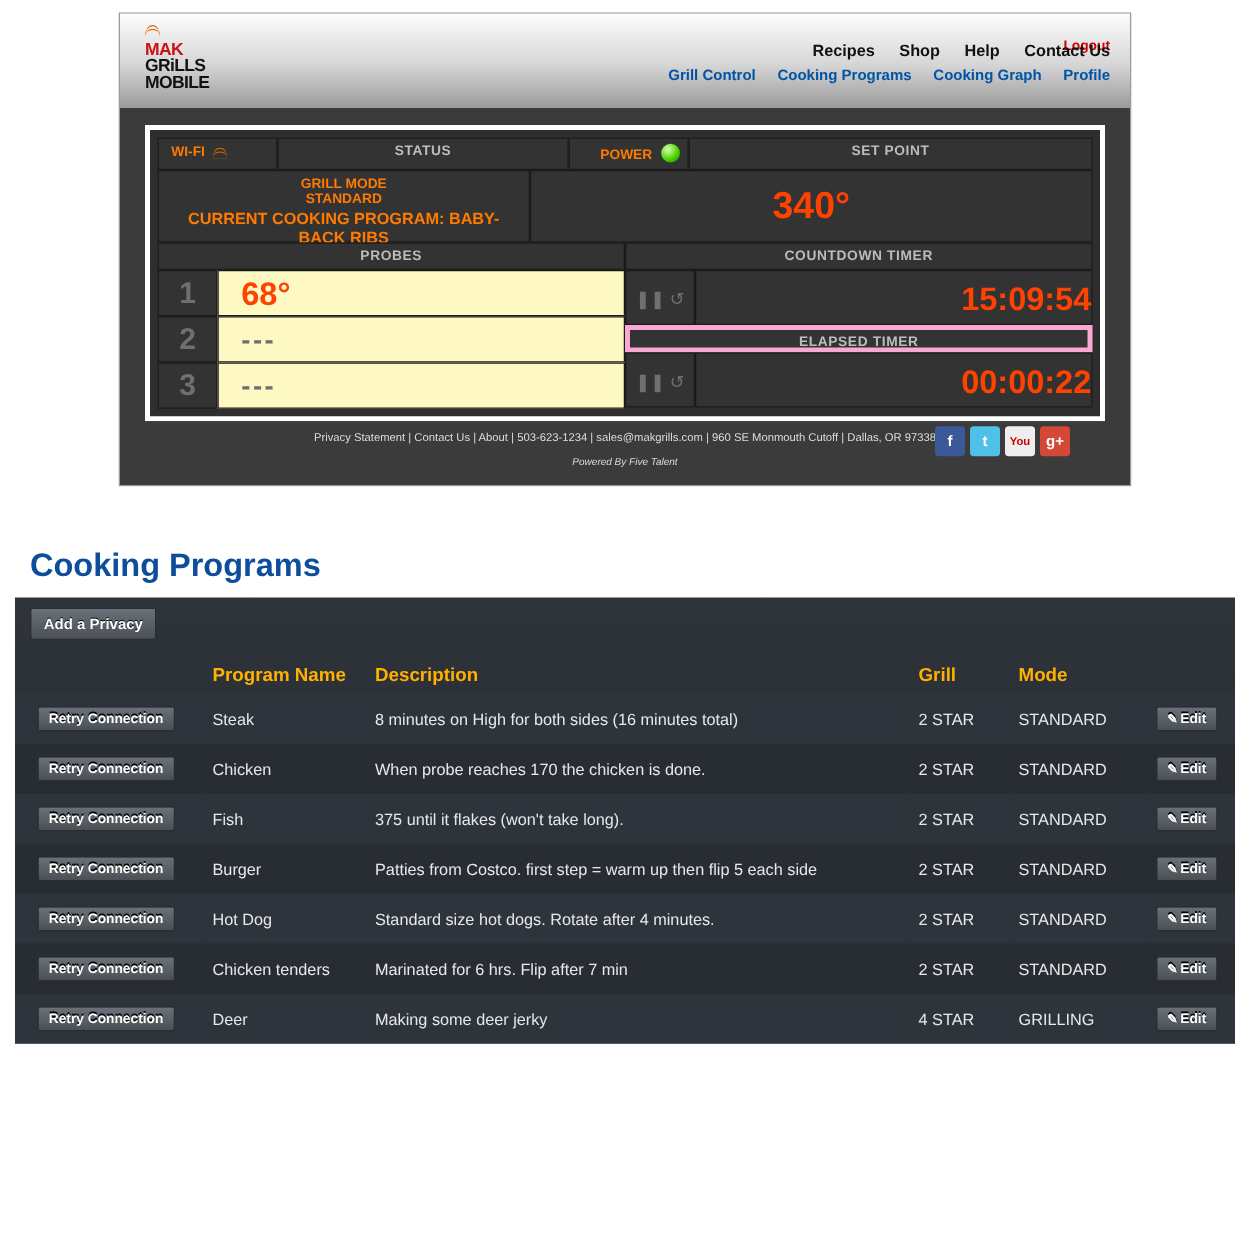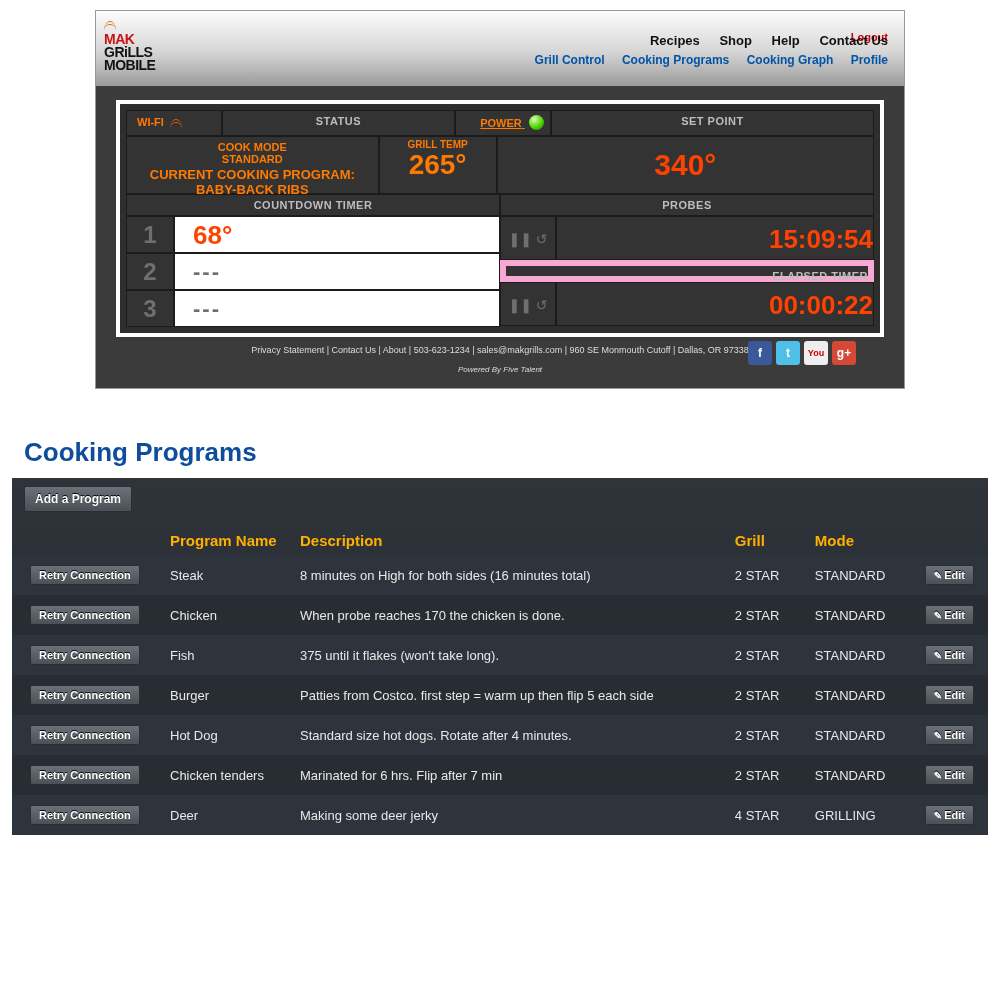--- a/index.html
+++ b/index.html
@@ -1,39 +1,39 @@
 <!DOCTYPE html>
 <html><head>
 <meta charset="utf-8">
 <style>
   * { box-sizing: border-box; margin: 0; padding: 0; }
   body { font-family: Arial, Helvetica, sans-serif; background: #fff; width: 1000px; }
   
   
   .app-frame { margin: 10px 95px 0 95px; border: 1px solid #999; }
   .topbar { height: 75px; background: linear-gradient(#fdfdfd, #d5d5d5 55%, #9b9b9b); position: relative; padding: 6px 14px 0 14px; }
-  .logo { position: absolute; top: 4px; left: 8px; }
+  .logo { position: absolute; top: 4px; left: 20px; }
   .logo-text { font-weight: 900; font-size: 14px; line-height: 13px; letter-spacing: -0.5px; color: #111; }
   .logo-text .m { color: #c11; }
   .topbar .logout { position: absolute; right: 16px; top: 20px; font-size: 11px; color: #c00; font-weight: bold; cursor: pointer; }
   .topbar .nav1 { position: absolute; right: 16px; top: 22px; font-size: 13px; font-weight: bold; color: #111; }
   .topbar .nav1 span { margin-left: 16px; cursor: pointer; }
   .topbar .nav2 { position: absolute; right: 16px; top: 42px; font-size: 12px; font-weight: bold; color: #0054a6; }
   .topbar .nav2 span { margin-left: 14px; cursor: pointer; }
   
   .dash-wrap { background: #3b3b3b; padding: 14px 20px 8px 20px; }
   .dash { background: #2e2e2e; border: 4px solid #fff; padding: 6px; }
   .row { display: flex; }
   .cell { background: #333; border: 1px solid #1b1b1b; position: relative; }
   .hdr { color: #bdbdbd; font-size: 11px; font-weight: bold; text-align: center; padding: 4px 0; letter-spacing: 0.5px; }
   
   .r1 .cell { height: 26px; }
   .r1 .c-wifi { width: 96px; color: #ff7a00; font-size: 11px; font-weight: bold; padding: 5px 0 0 10px; }
   .r1 .c-status { flex: 1.15; }
-  .r1 .c-power { width: 96px; color: #ff7a00; font-size: 11px; font-weight: bold; text-align: right; padding: 4px 6px 0 0; text-decoration: underline; }
+  .r1 .c-power { width: 96px; color: #ff7a00; font-size: 11px; font-weight: bold; text-align: right; padding: 4px 6px 0 0; }
   .r1 .c-power .led { display: inline-block; width: 15px; height: 15px; border-radius: 50%; background: radial-gradient(circle at 35% 30%, #d6ffb0, #4fd400 55%, #1a7f00); vertical-align: -3px; margin-left: 4px; }
   .r1 .c-setpoint { flex: 1.6; }
   
   .r2 { height: 58px; }
   .r2 .c-mode { flex: 1; padding: 4px 8px 0 8px; text-align: center; }
   .r2 .c-mode .t1 { color: #ff7a00; font-size: 11px; font-weight: bold; line-height: 12px; }
   .r2 .c-mode .t2 { color: #ff7a00; font-size: 13px; font-weight: bold; margin-top: 2px; }
   .r2 .c-mode .t3 { color: #ff7a00; font-size: 8px; font-weight: bold; }
   .r2 .c-gtemp { width: 118px; text-align: center; padding-top: 2px; }
   .r2 .c-gtemp .lbl { color: #ff7a00; font-size: 10px; font-weight: bold; }
@@ -41,28 +41,28 @@
   .r2 .c-sp { flex: 1.6; text-align: center; }
   .r2 .c-sp .val { color: #ff4200; font-size: 30px; font-weight: bold; line-height: 56px; text-align: center; }
   
   .r3 .c-probes-h { flex: 1; height: 22px; }
   .r3 .c-cd-h { flex: 1; height: 22px; }
   
   .r4 { }
   .r4 .c-probes { flex: 1; display: flex; flex-direction: column; }
   .probe-row { display: flex; height: 37px; }
   .probe-row .pn { width: 48px; background: #333; border: 1px solid #1b1b1b; color: #6f6f6f; font-size: 24px; font-weight: bold; text-align: center; line-height: 36px; }
-  .probe-row .pv { flex: 1; background: #ffffff; border: 1px solid #1b1b1b; color: #ff4200; font-size: 26px; font-weight: bold; padding-left: 18px; line-height: 36px; }
+  .probe-row .pv { flex: 1; background: #fef9c3; border: 1px solid #1b1b1b; color: #ff4200; font-size: 26px; font-weight: bold; padding-left: 18px; line-height: 36px; }
   .probe-row .pv.empty { color: #6f6f6f; font-size: 22px; letter-spacing: 2px; }
   
   .r4 .c-right { flex: 1; display: flex; flex-direction: column; }
   .timer-row { display: flex; height: 44px; }
   .timer-row .ctrl { width: 56px; background: #333; border: 1px solid #1b1b1b; color: #6f6f6f; font-size: 14px; text-align: center; line-height: 44px; }
   .timer-row .tv { flex: 1; background: #333; border: 1px solid #1b1b1b; color: #ff4200; font-size: 26px; font-weight: bold; text-align: right; line-height: 44px; }
-  .elapsed-h { height: 22px; background: #333; border: 6px solid #f9a8d4; text-align: right; }
+  .elapsed-h { height: 22px; background: #333; border: 4px solid #f9a8d4; }
   
   .footer { background: #3b3b3b; text-align: center; padding: 8px 0 6px; position: relative; }
   .footer .links { color: #ddd; font-size: 9px; }
   .footer .powered { color: #ddd; font-size: 8px; margin-top: 10px; font-style: italic; }
   .social { position: absolute; right: 28px; top: 4px; display: flex; gap: 4px; }
   .social .ic { width: 24px; height: 24px; border-radius: 3px; display: inline-flex; align-items: center; justify-content: center; color: #fff; font-size: 12px; font-weight: bold; }
   .ic.fb { background: #3b5998; } .ic.tw { background: #4fc1e9; } .ic.yt { background: #eee; color: #c00; font-size: 9px; } .ic.gp { background: #d34836; }
   
   
   .cp-section { margin: 48px 12px 0 12px; }
@@ -126,35 +126,31 @@
         </div>
         <div class="cell c-status hdr">STATUS</div>
         <div class="cell c-power">
           <span>POWER</span>
           <span class="led"></span>
         </div>
         <div class="cell c-setpoint hdr">SET POINT</div>
       </div>
       <div class="row r2">
         <div class="cell c-mode">
-          <div class="t1"><span>COOK MODE</span><br><span>STANDARD</span></div>
+          <div class="t1"><span>GRILL MODE</span><br><span>STANDARD</span></div>
           <div class="t2">CURRENT COOKING PROGRAM: BABY-BACK RIBS</div>
           <div class="t3">Step #1 - 00:00:37</div>
         </div>
-        <div class="cell c-gtemp">
-          <div class="lbl">GRILL TEMP</div>
-          <div class="val">265°</div>
-        </div>
         <div class="cell c-sp">
           <div class="val">340°</div>
         </div>
       </div>
       <div class="row r3">
+        <div class="cell c-probes-h hdr">PROBES</div>
         <div class="cell c-cd-h hdr">COUNTDOWN TIMER</div>
-        <div class="cell c-probes-h hdr">PROBES</div>
       </div>
       <div class="row r4">
         <div class="c-probes" id="probes">
             <div class="probe-row">
               <div class="pn">1</div>
               <div class="pv">68°</div>
             </div>
             <div class="probe-row">
               <div class="pn">2</div>
               <div class="pv empty">---</div>
@@ -187,21 +183,21 @@
       </div>
       <div class="powered">Powered By Five Talent</div>
     </div>
   </div>
 </div>
 
 <div class="cp-section">
   <div class="cp-title">Cooking Programs</div>
   <div class="cp-panel">
     <div class="cp-add">
-      <span class="btn">Add a Program</span>
+      <span class="btn">Add a Privacy</span>
     </div>
     <table class="cp-table">
       <thead>
         <tr>
           <th></th>
           <th>Program Name</th>
           <th>Description</th>
           <th>Grill</th>
           <th>Mode</th>
           <th></th>

